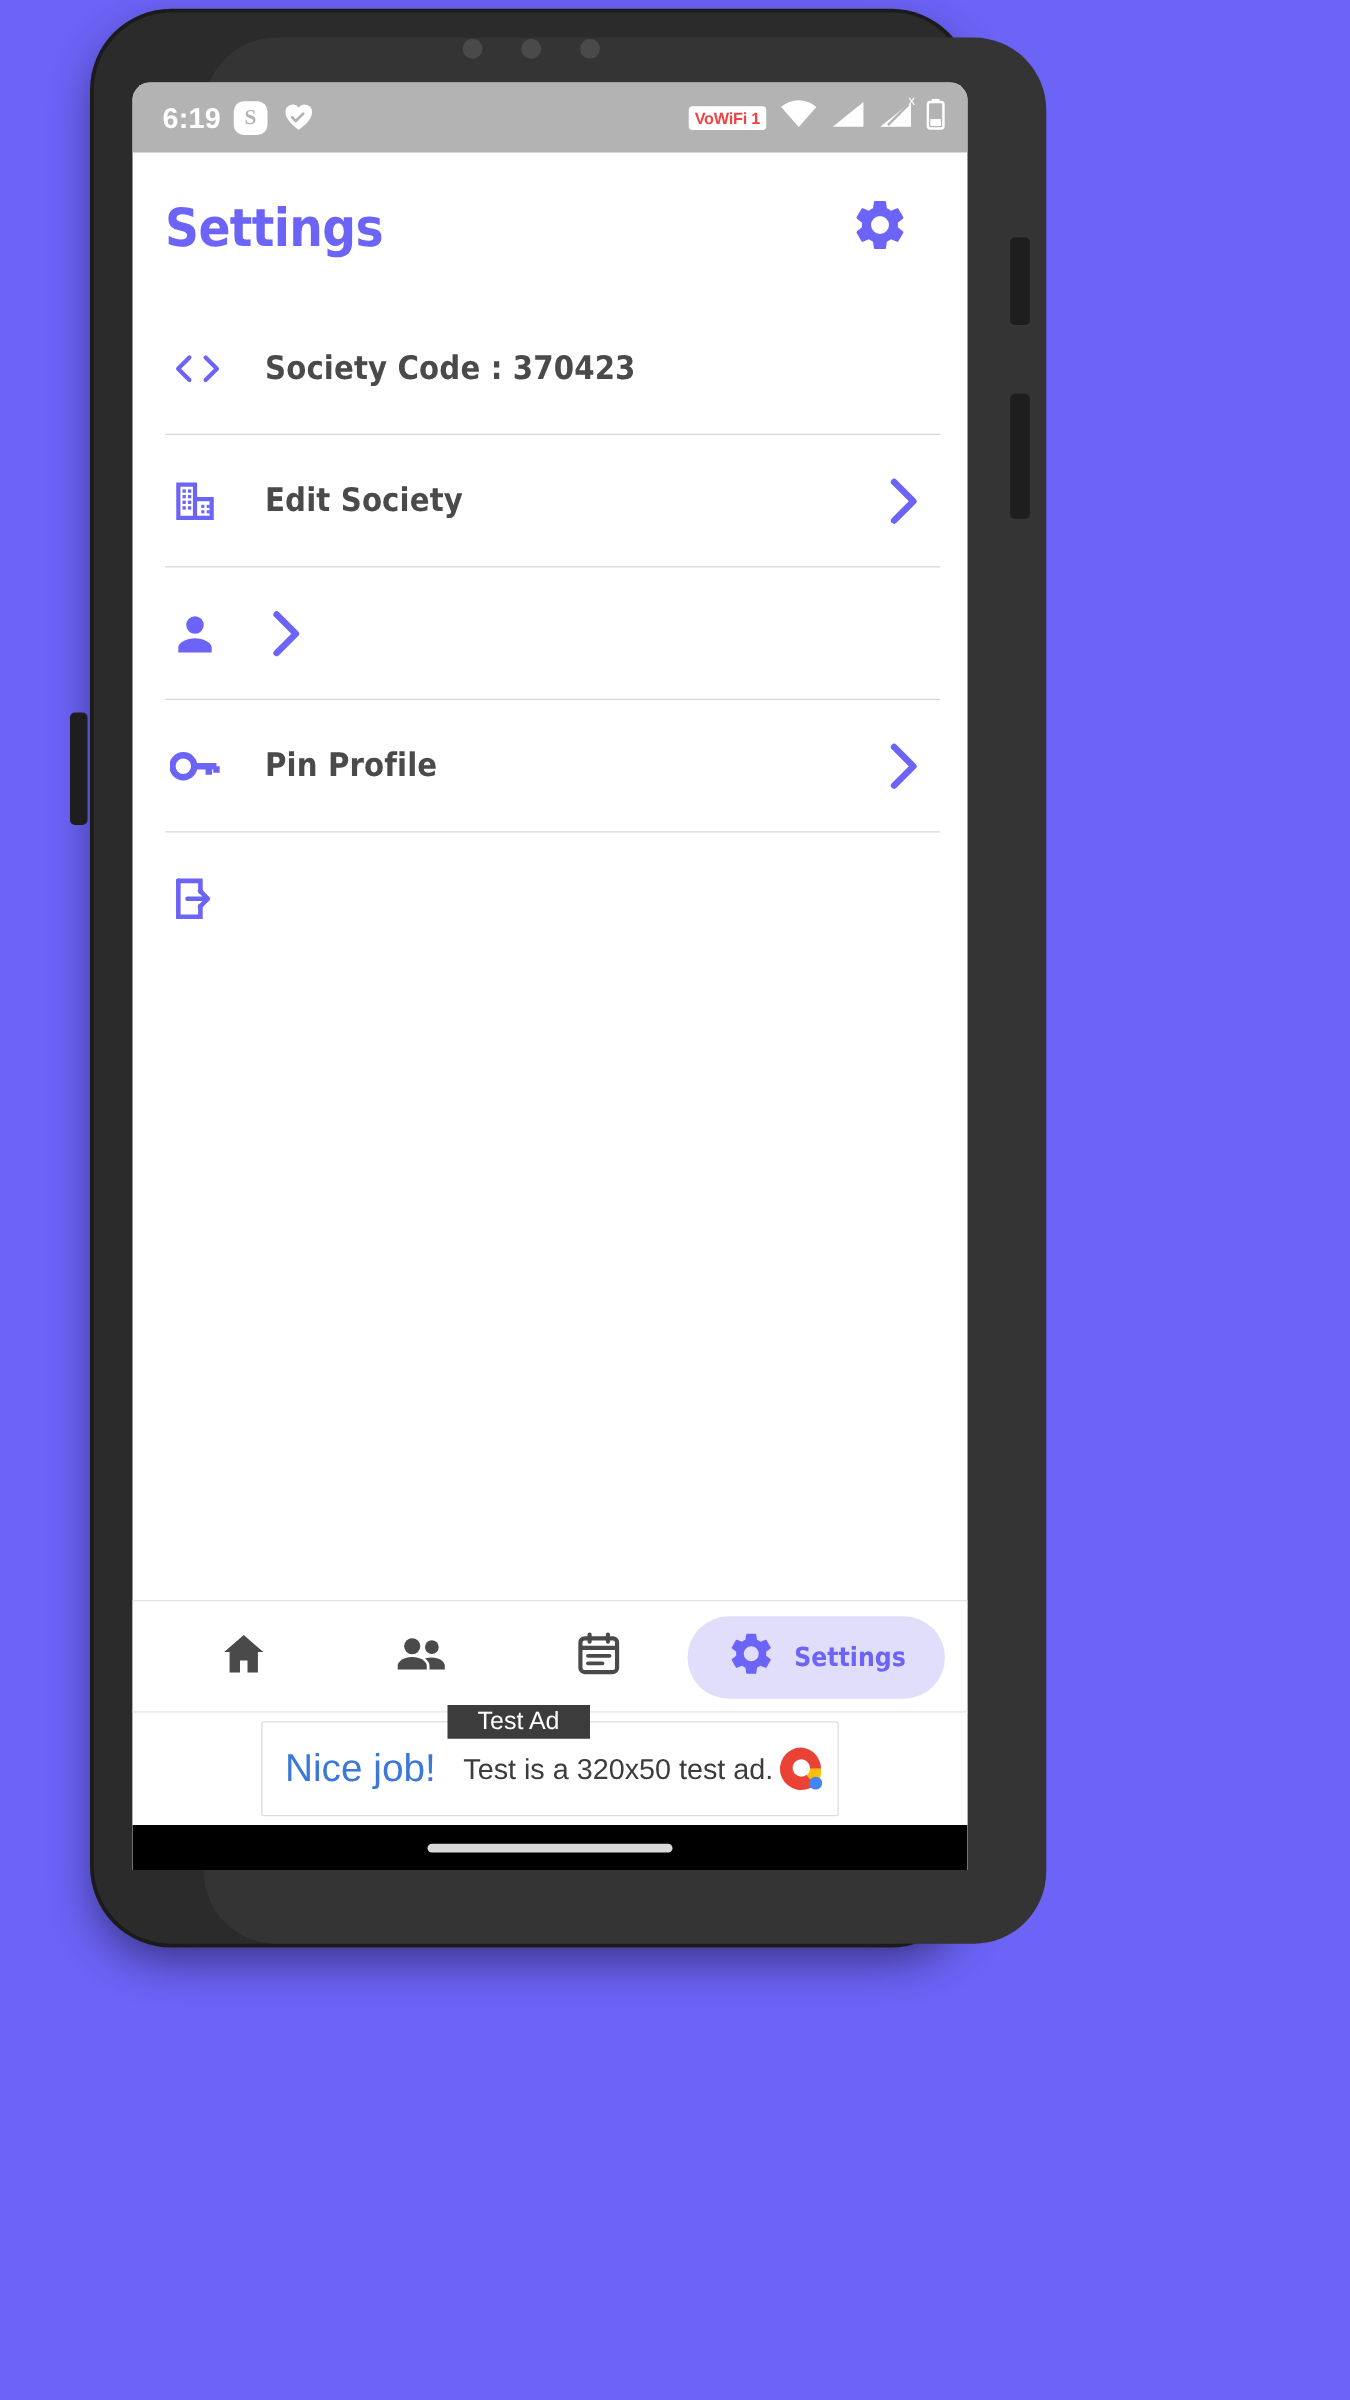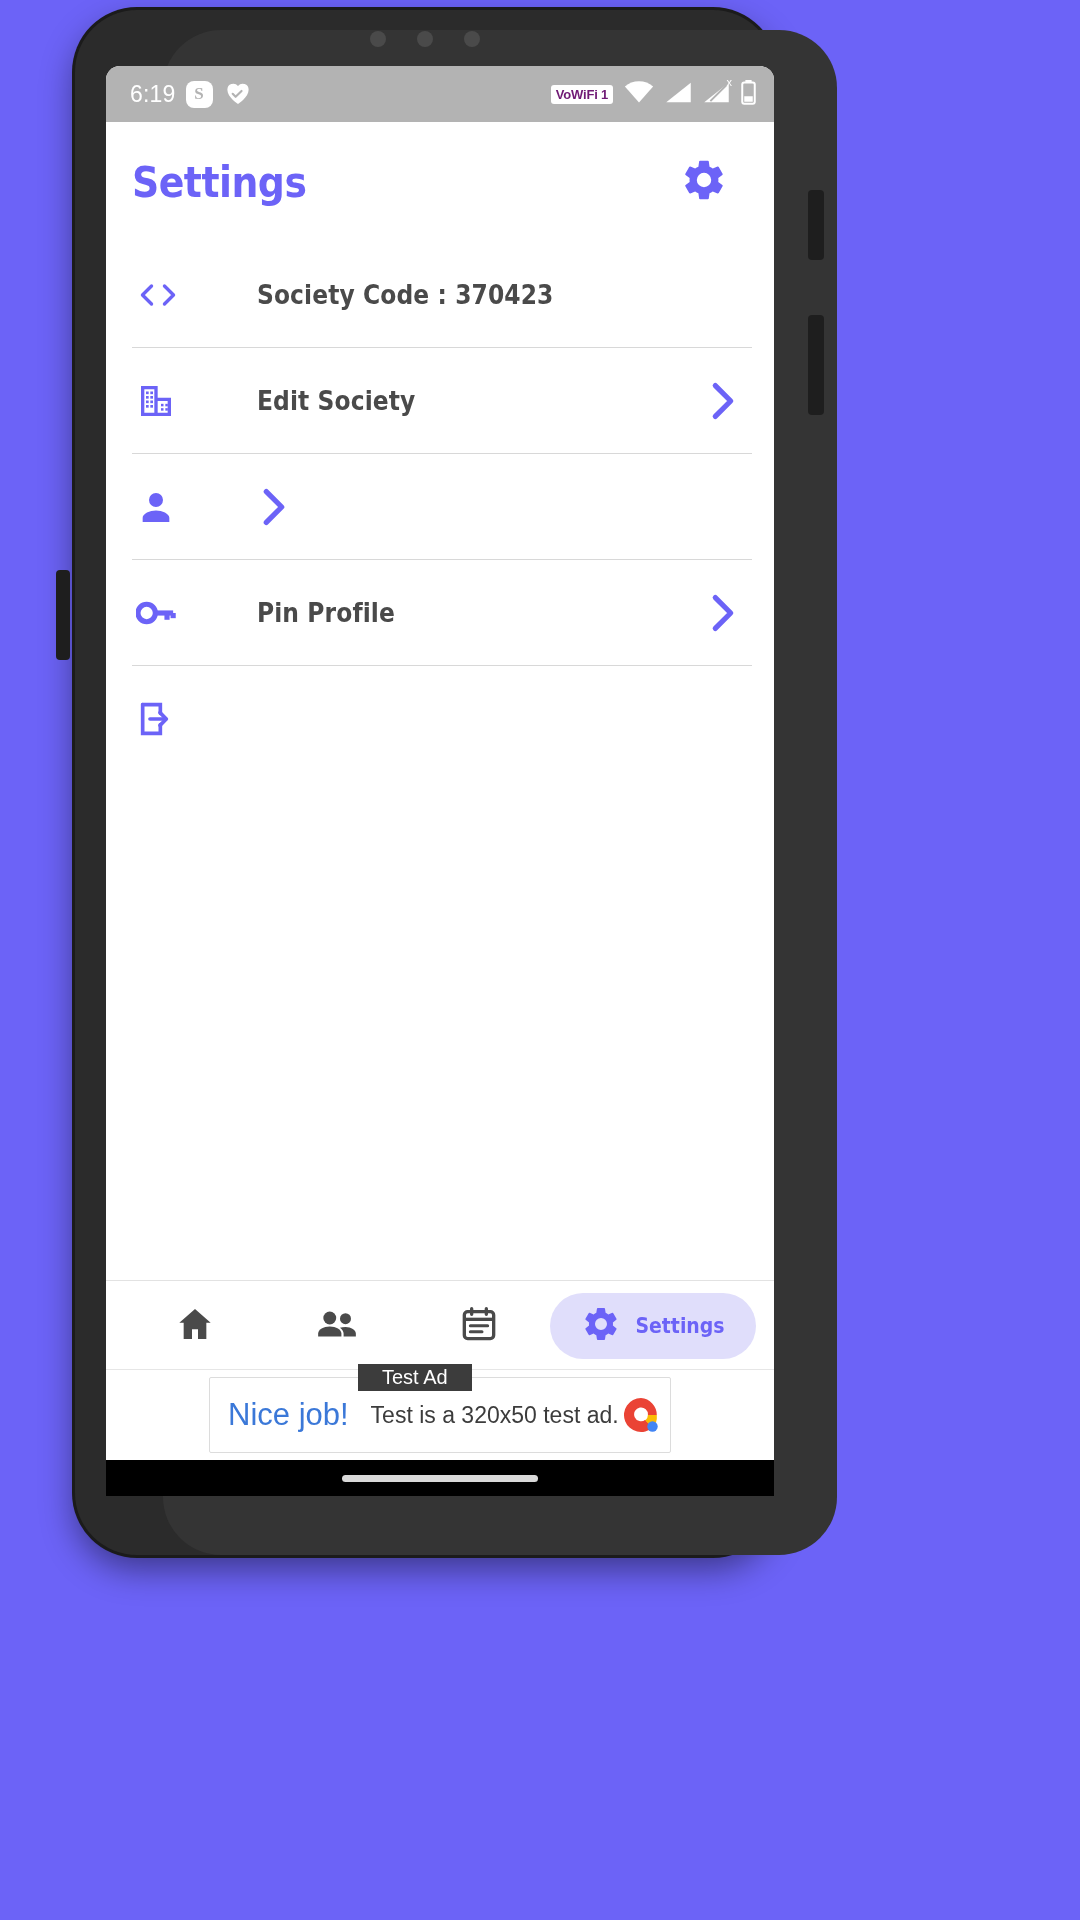--- a/index.html
+++ b/index.html
@@ -52,29 +52,29 @@
   
   #status-bar{
     height:56px;
     background:#b3b3b3;
     display:flex;align-items:center;
     padding:0 18px 0 24px;
     border-radius:12px 12px 0 0;
     position:relative;
   }
   #status-left{display:flex;align-items:center;gap:10px;}
-  .status-time{color:#fff;font-size:23px;font-weight:400;letter-spacing:.2px;}
+  .status-time{color:#fff;font-size:23px;font-weight:700;letter-spacing:.2px;}
   .sq-icon{
     width:27px;height:27px;border-radius:8px;background:#fff;color:#b3b3b3;
     font-size:17px;font-weight:700;display:flex;align-items:center;justify-content:center;
     font-family:"Liberation Serif",serif;
   }
   #status-right{margin-left:auto;display:flex;align-items:center;gap:11px;}
   .vowifi-badge{
-    background:#fff;color:#701a75;font-size:13px;font-weight:700;
+    background:#fff;color:#ef4444;font-size:13px;font-weight:700;
     padding:2px 5px;border-radius:3px;letter-spacing:-.2px;white-space:nowrap;
   }
 
   
   #app-header{
     height:120px;display:flex;align-items:center;
     padding:0 46px 0 26px;
   }
   #page-title{
     color:#6C63F7;font-size:42px;font-weight:700;
@@ -83,21 +83,20 @@
   }
   #header-gear{margin-left:auto;}
 
   
   #settings-list{padding:0 0 0 0;}
   .list-row{
     display:flex;align-items:center;
     height:105px;
     margin:0 22px 0 26px;
     position:relative;
-    gap:45px;
   }
   .row-icon{
     width:76px;min-width:76px;display:flex;align-items:center;justify-content:flex-start;
     padding-left:4px;
   }
   .row-label{
     color:#4a4a4a;font-size:26px;font-weight:700;
     font-family:"DejaVu Sans Condensed","Liberation Sans Narrow","Liberation Sans",sans-serif;
     letter-spacing:.1px;
     flex:1;

